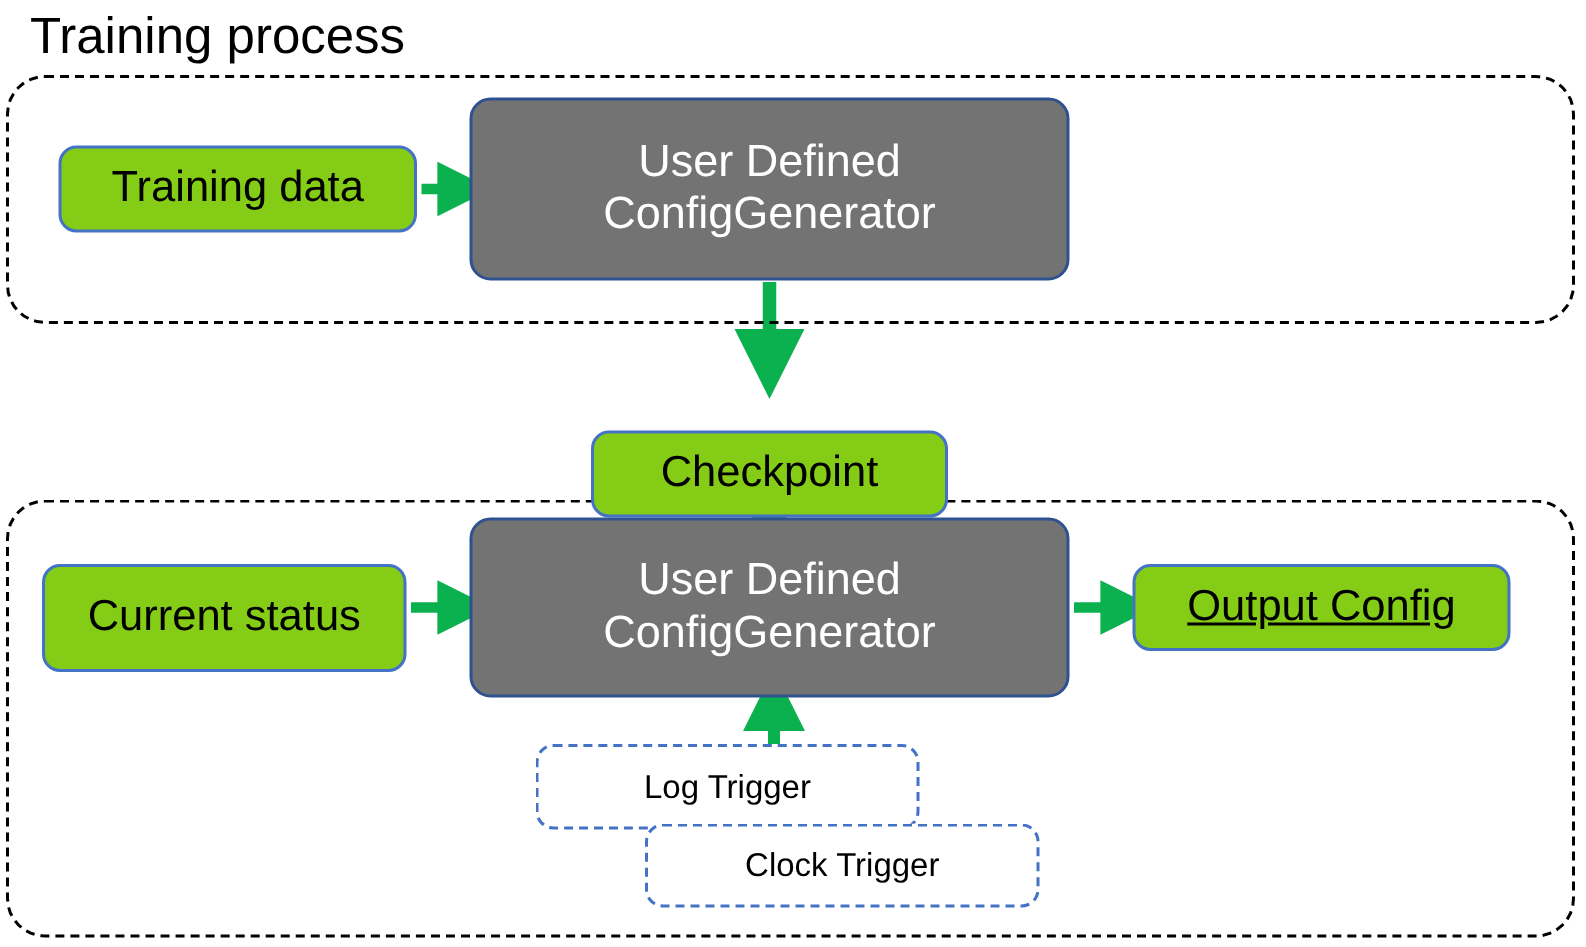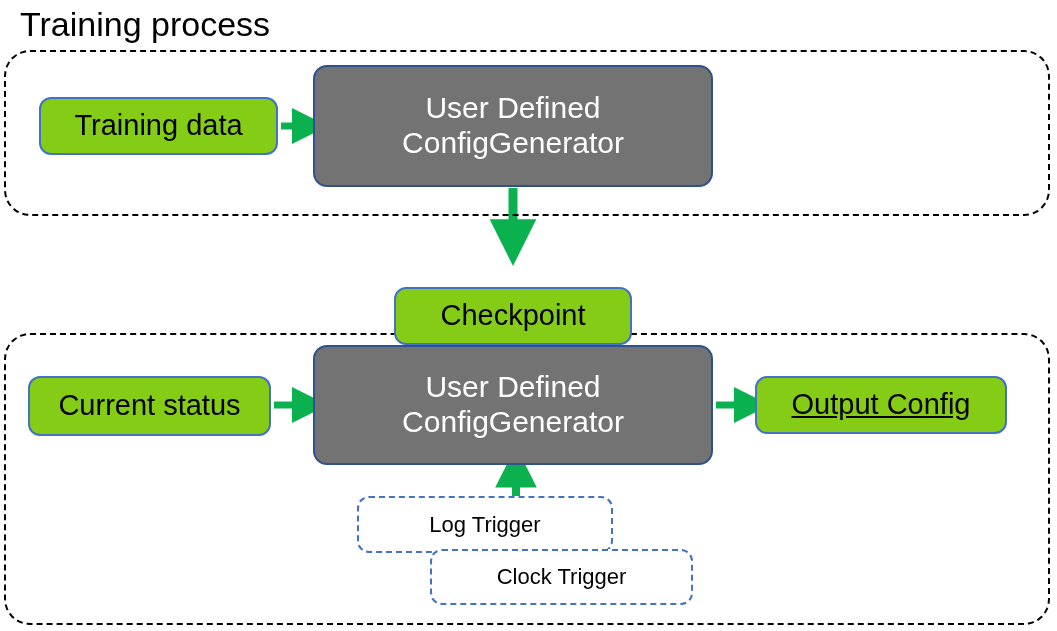--- a/index.html
+++ b/index.html
@@ -65,21 +65,21 @@
   .node-dashed {
     background: #ffffff;
     border: 2.5px dashed #4472C4;
     border-radius: 12px;
     color: #000000;
     font-size: 22px;
   }
   #node-training-data { left: 39px;  top: 97px;  width: 239px; height: 58px; }
   #node-udcg-train    { left: 313px; top: 65px;  width: 400px; height: 122px; }
   #node-checkpoint    { left: 394px; top: 243px; width: 238px; height: 58px; margin-top: 44px; }
-  #node-current-status{ left: 28px;  top: 376px; width: 243px; height: 60px; }
+  #node-current-status{ left: 28px;  top: 376px; width: 243px; height: 72px; }
   #node-udcg-infer    { left: 313px; top: 345px; width: 400px; height: 120px; }
   #node-output-config { left: 755px; top: 376px; width: 252px; height: 58px; text-decoration: underline; }
   #node-log-trigger   { left: 357px; top: 496px; width: 256px; height: 57px; z-index: 3; }
   #node-clock-trigger { left: 430px; top: 549px; width: 263px; height: 56px; z-index: 4; justify-content: center; }
 
   #group-training  { left: 4px; top: 50px;  width: 1046px; height: 166px; }
   #group-inference { left: 4px; top: 333px; width: 1046px; height: 292px; }
 
   #label-training  { left: 20px; top: 7px; }
   #label-inference { left: 20px; top: 285px; }

